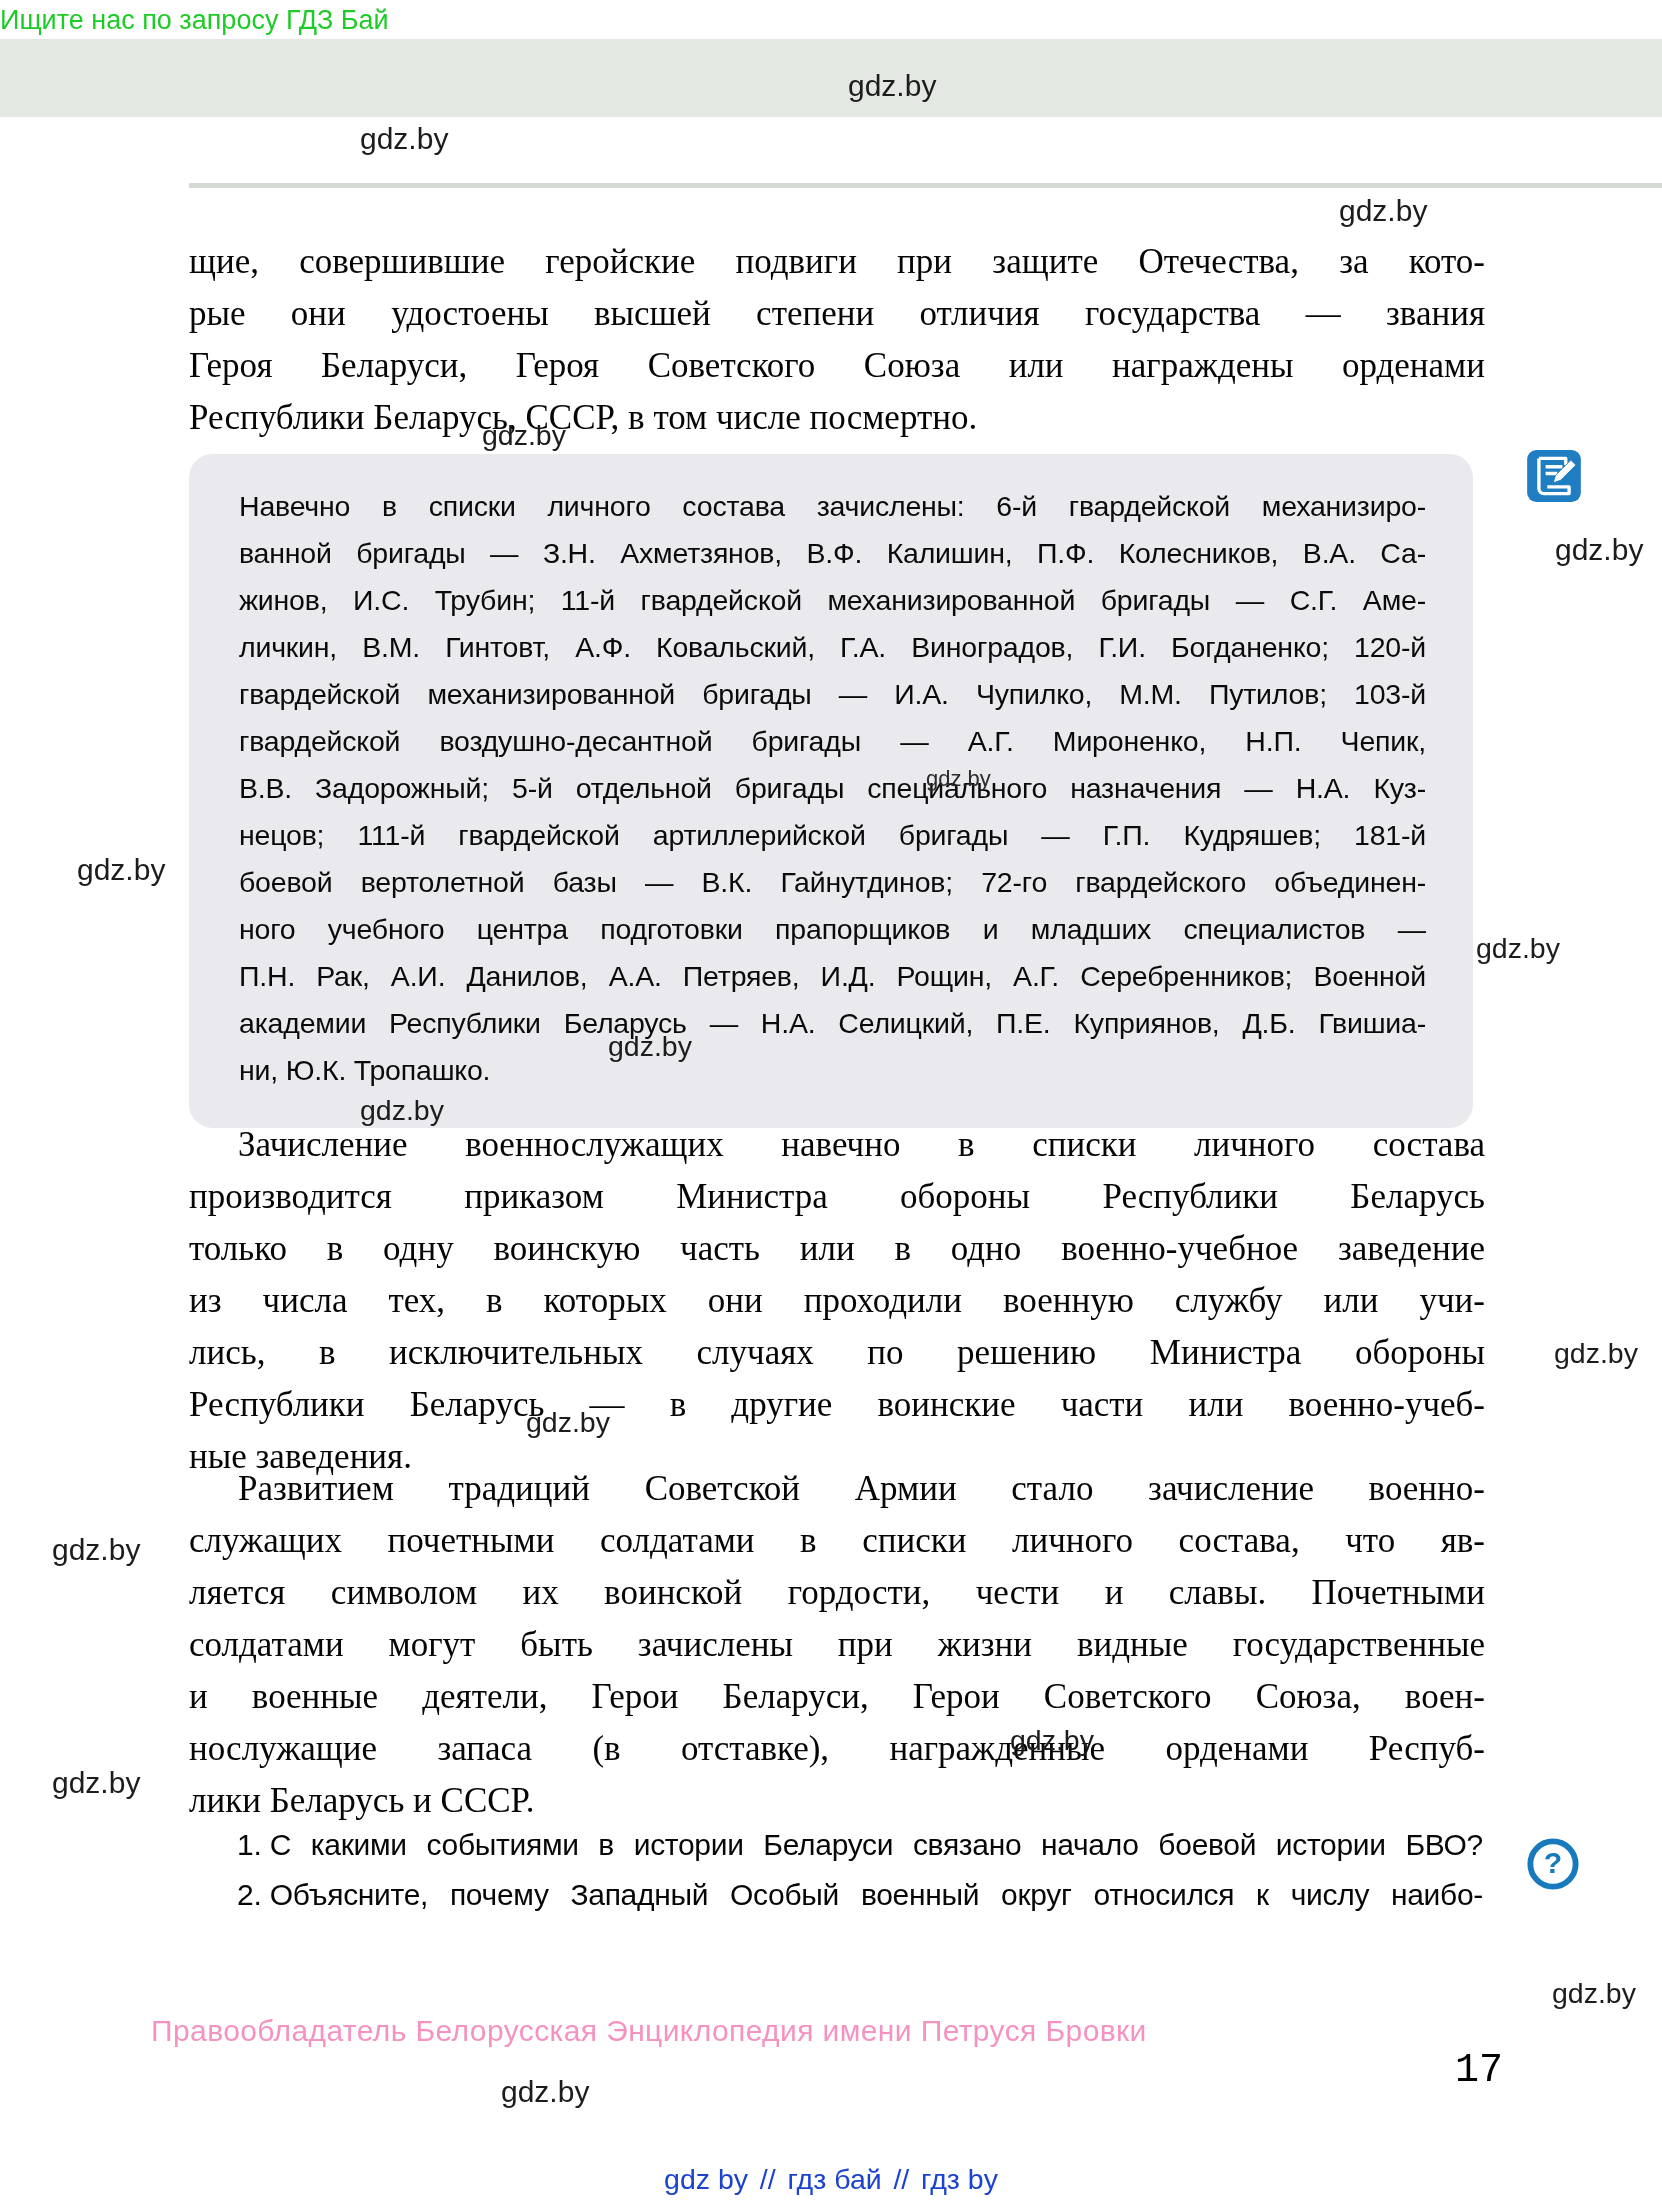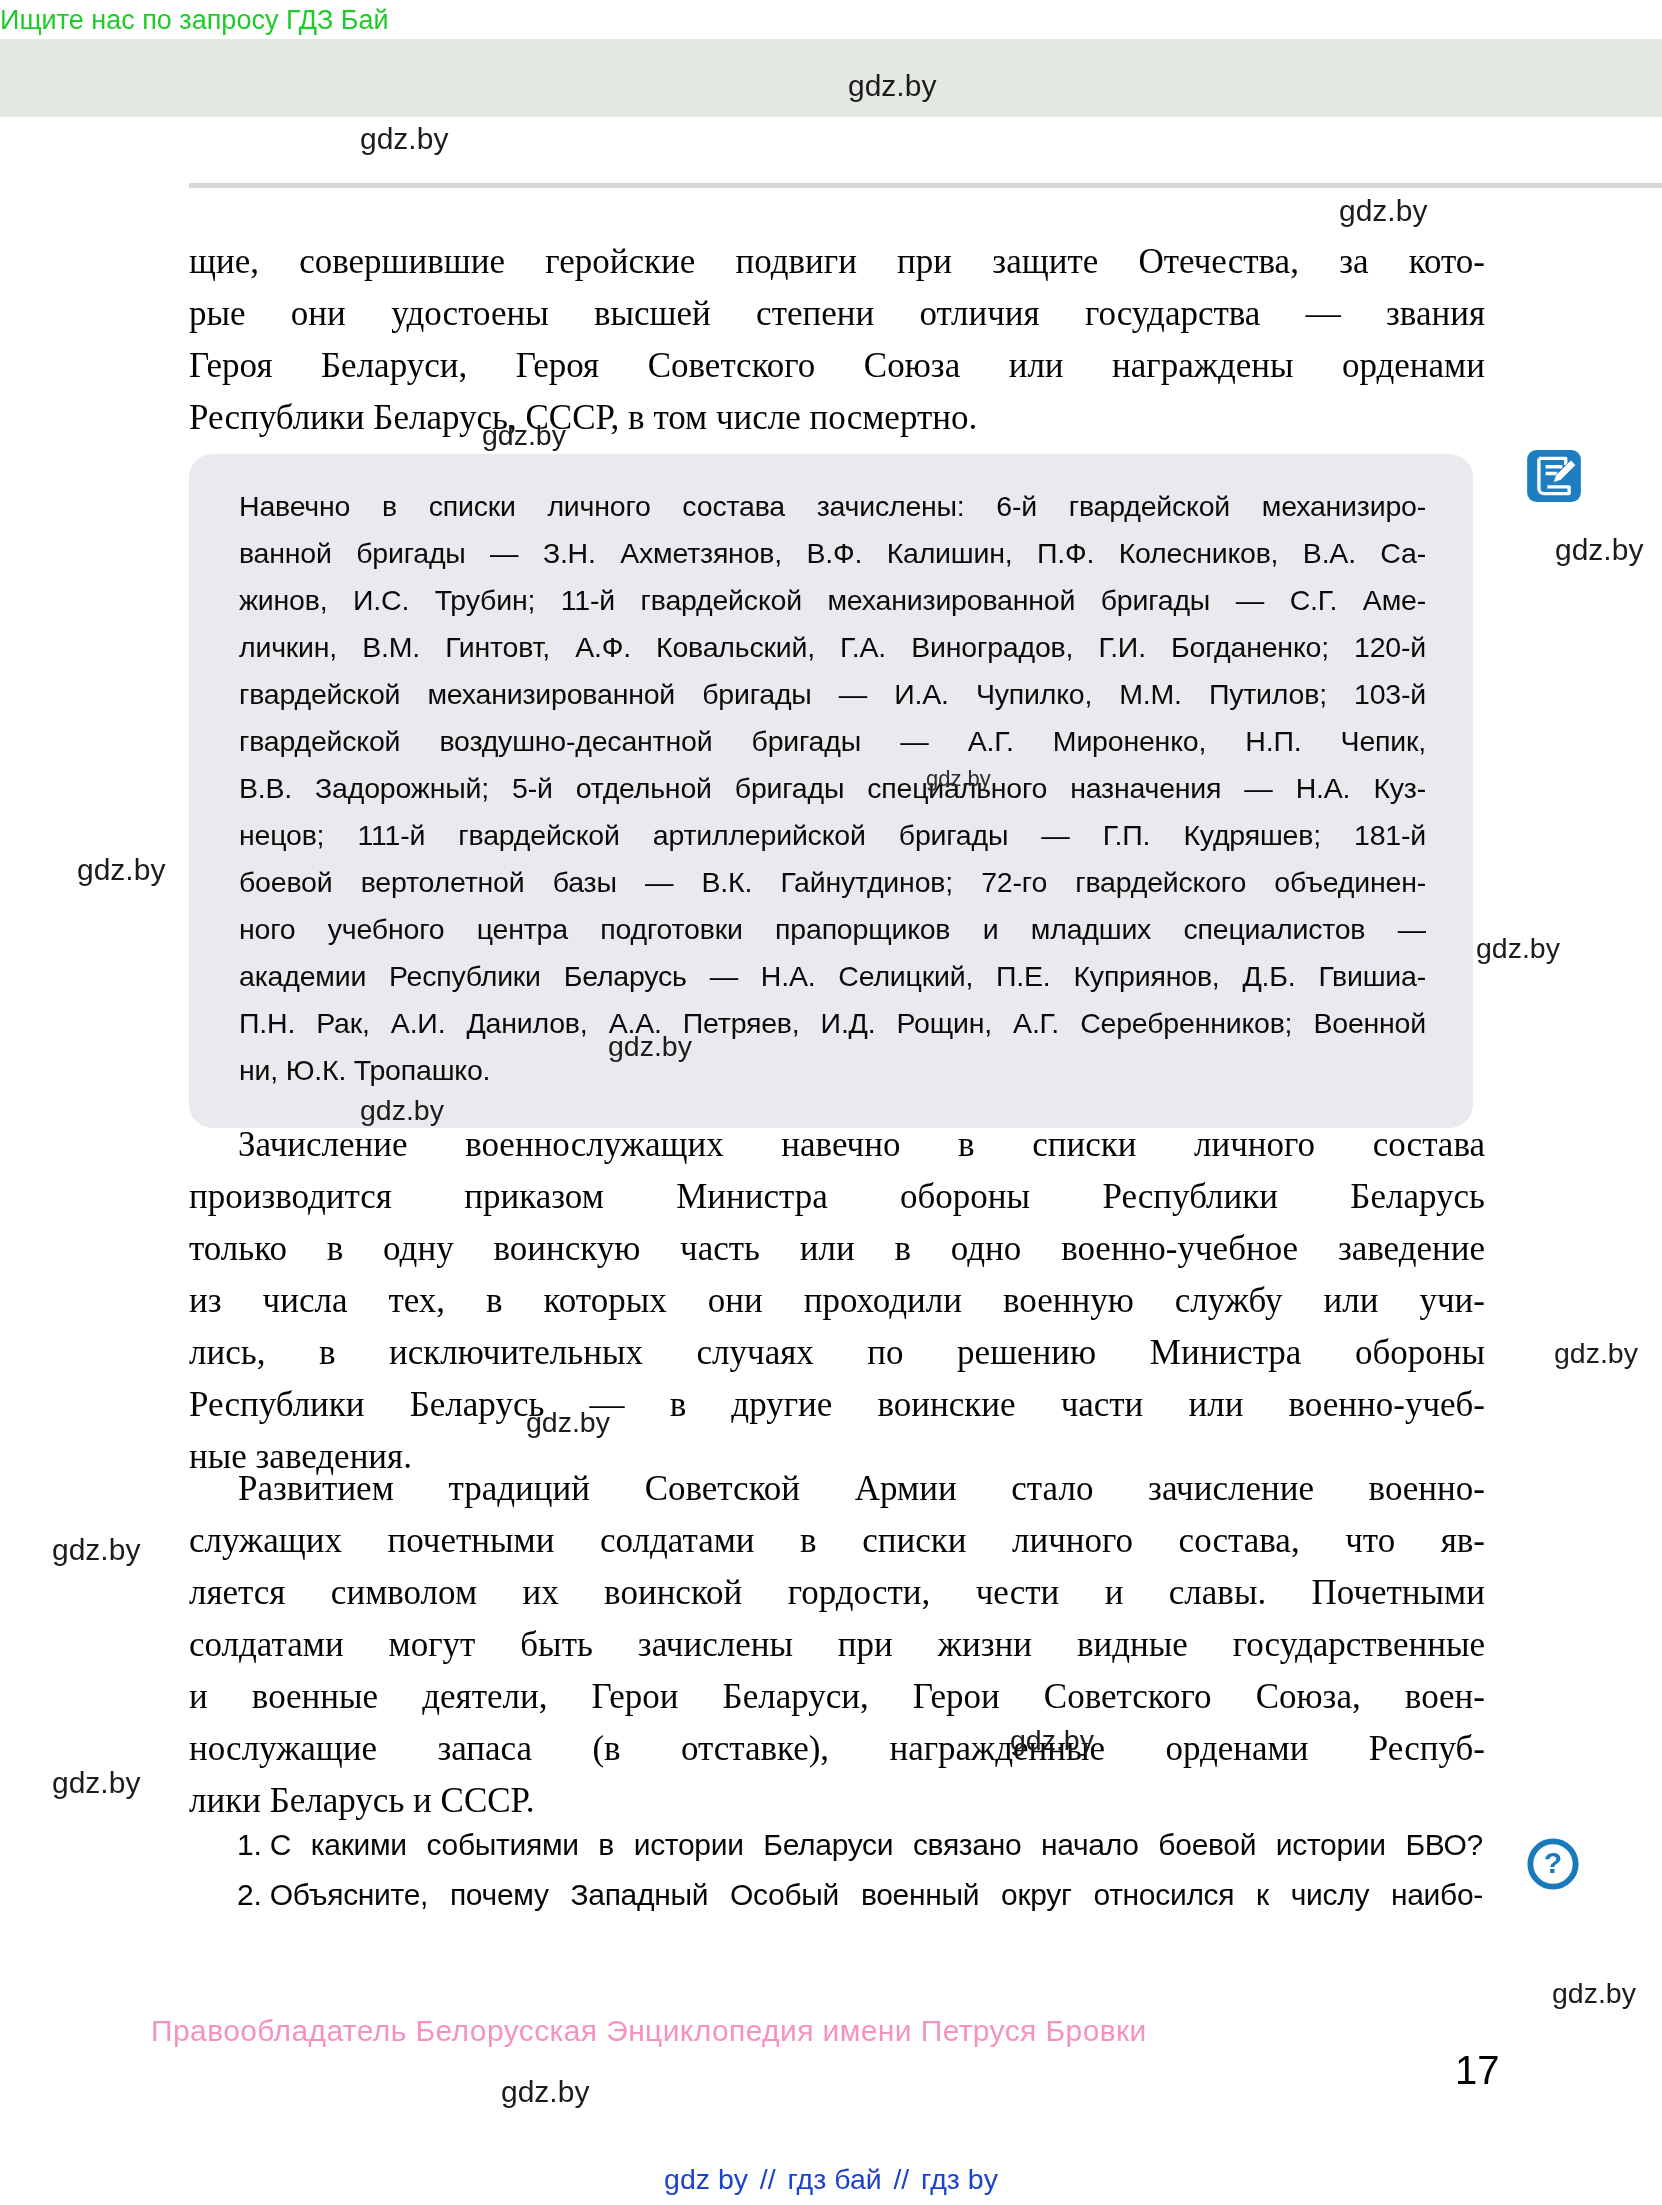--- a/index.html
+++ b/index.html
@@ -27,21 +27,21 @@
   .infobox .bln{font-size:28.5px;line-height:47px;letter-spacing:-0.2px;white-space:nowrap;
     overflow:hidden;text-align:justify;color:#0a0a0a;}
   .icon{position:absolute;}
   .questions{position:absolute;left:237px;top:1820px;width:1246px;}
   .qln{font-size:30px;line-height:50px;letter-spacing:-0.3px;white-space:nowrap;
     overflow:hidden;text-align:justify;color:#060606;}
   .qnum{margin-right:8.4px;}
   .cont{padding-left:34px;}
   .copyright{position:absolute;left:151px;top:2014px;font-size:30px;letter-spacing:0.4px;
     color:#f592c1;white-space:nowrap;}
-  .pageno{position:absolute;left:1455px;top:2048px;font-family:Liberation Sans, sans-serif;
+  .pageno{position:absolute;left:1455px;top:2048px;font-family:Liberation Mono, monospace;
     font-size:40px;color:#000;}
   .footer{position:absolute;top:2163px;left:0;width:100%;text-align:center;
     font-size:28.5px;color:#1c43cd;}
   .footer span{margin:0 8.4px;}
   .footer .sep{margin:0 3.4px;}
 </style>
 </head>
 <body>
 
 <div id="page">
@@ -68,22 +68,22 @@
     <div class="bln jl">Навечно в списки личного состава зачислены: 6-й гвардейской механизиро-</div>
     <div class="bln jl">ванной бригады — З.Н. Ахметзянов, В.Ф. Калишин, П.Ф. Колесников, В.А. Са-</div>
     <div class="bln jl">жинов, И.С. Трубин; 11-й гвардейской механизированной бригады — С.Г. Аме-</div>
     <div class="bln jl">личкин, В.М. Гинтовт, А.Ф. Ковальский, Г.А. Виноградов, Г.И. Богданенко; 120-й</div>
     <div class="bln jl">гвардейской механизированной бригады — И.А. Чупилко, М.М. Путилов; 103-й</div>
     <div class="bln jl">гвардейской воздушно-десантной бригады — А.Г. Мироненко, Н.П. Чепик,</div>
     <div class="bln jl">В.В. Задорожный; 5-й отдельной бригады специального назначения — Н.А. Куз-</div>
     <div class="bln jl">нецов; 111-й гвардейской артиллерийской бригады — Г.П. Кудряшев; 181-й</div>
     <div class="bln jl">боевой вертолетной базы — В.К. Гайнутдинов; 72-го гвардейского объединен-</div>
     <div class="bln jl">ного учебного центра подготовки прапорщиков и младших специалистов —</div>
+    <div class="bln jl">П.Н. Рак, А.И. Данилов, А.А. Петряев, И.Д. Рощин, А.Г. Серебренников; Военной</div>
     <div class="bln jl">академии Республики Беларусь — Н.А. Селицкий, П.Е. Куприянов, Д.Б. Гвишиа-</div>
-    <div class="bln jl">П.Н. Рак, А.И. Данилов, А.А. Петряев, И.Д. Рощин, А.Г. Серебренников; Военной</div>
     <div class="bln">ни, Ю.К. Тропашко.</div>
     <span class="wm wm-xs" style="left:737px;top:312px;">gdz.by</span>
     <span class="wm wm-s" style="left:419px;top:576px;">gdz.by</span>
   </div>
 
   <svg class="icon" style="left:1527px;top:450px;" width="54" height="52" viewBox="0 0 64 62">
     <rect x="0" y="0" width="64" height="62" rx="11" fill="#1f7dc2"></rect>
     <path d="M14 10 h32 v8 M14 10 v36 c0 4 3 6 6 6 h30 v-8 h-26" fill="none" stroke="#ffffff" stroke-width="4" stroke-linejoin="round"></path>
     <path d="M22 20 h20 M22 28 h14" stroke="#ffffff" stroke-width="4"></path>
     <path d="M52 12 l6 6 -18 18 -9 3 3-9 z" fill="#ffffff" stroke="#1f7dc2" stroke-width="1"></path>

